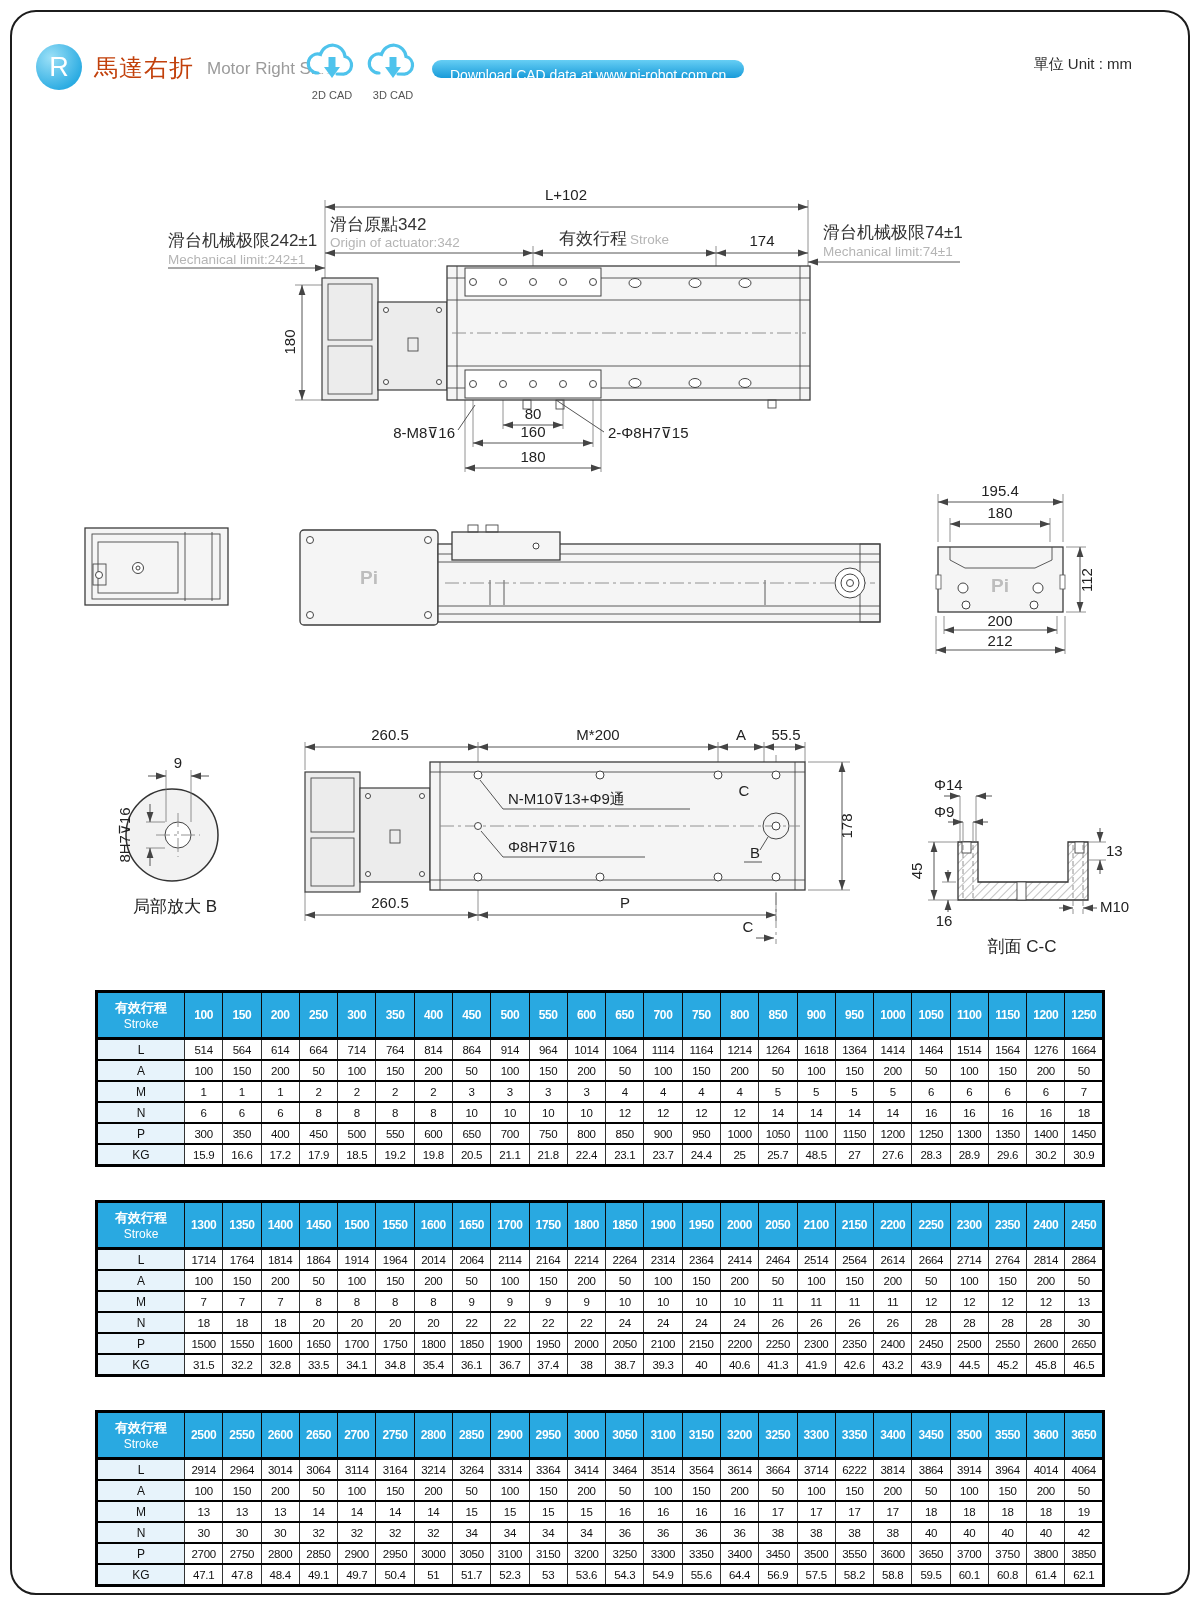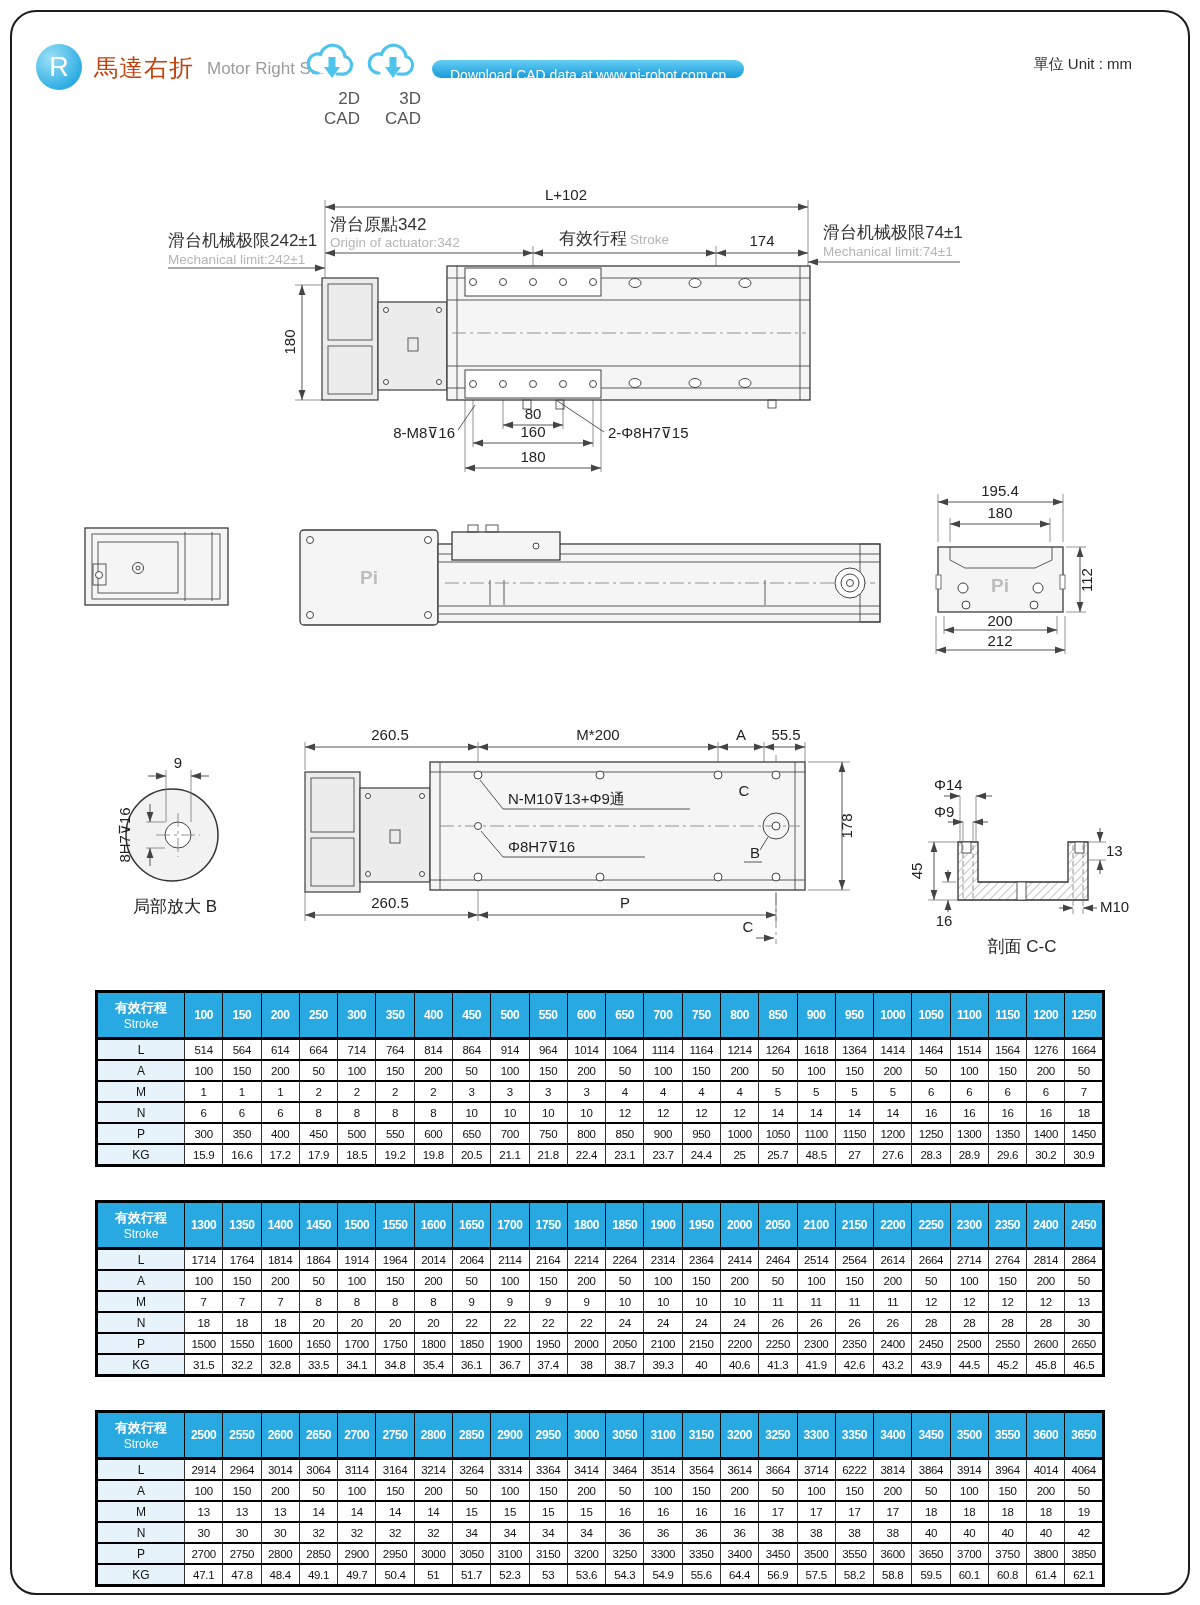--- a/index.html
+++ b/index.html
@@ -5,21 +5,21 @@
   html,body{margin:0;padding:0;background:#fff;}
   body{width:1200px;height:1605px;position:relative;font-family:"Liberation Sans",sans-serif;color:#222;}
   .frame{position:absolute;left:10px;top:10px;right:10px;bottom:10px;border:2.5px solid #1c1c1c;border-radius:26px;}
   
   .logo-circle{position:absolute;left:36px;top:44px;width:46px;height:46px;border-radius:50%;
     background:radial-gradient(circle at 32% 30%,#9be0f7,#2aabe2 75%);color:#fff;font-size:27px;
     display:flex;align-items:center;justify-content:center;}
   .title-zh{position:absolute;left:94px;top:52px;font-size:24px;color:#c2410c;letter-spacing:1px;}
   .title-en{position:absolute;left:207px;top:59px;font-size:17px;color:#9b9b9b;}
   .cloud{position:absolute;top:40px;width:56px;text-align:center;}
-  .cloud .cap{font-size:17px;color:#555;margin-top:1px;text-align:right;}
+  .cloud .cap{font-size:11px;color:#555;margin-top:1px;}
   .pill{position:absolute;left:432px;top:52px;height:18px;line-height:30px;padding:0 18px;border-radius:16px;
     background:linear-gradient(180deg,#66cef4,#189bd9);color:#fff;font-size:14px;margin-top:8px;}
   .unit{position:absolute;right:68px;top:55px;font-size:15px;color:#2b2b2b;margin-left:12px;}
   
   svg text{font-family:"Liberation Sans",sans-serif;}
   .dt{font-size:15px;fill:#222;}
   .lbl{font-size:15px;fill:#222;}
   .zht{font-size:17px;fill:#333;}
   .ent{font-size:13.5px;fill:#b5b5b5;}
   .logo-t{font-size:19px;fill:#bdbdbd;font-weight:bold;}

